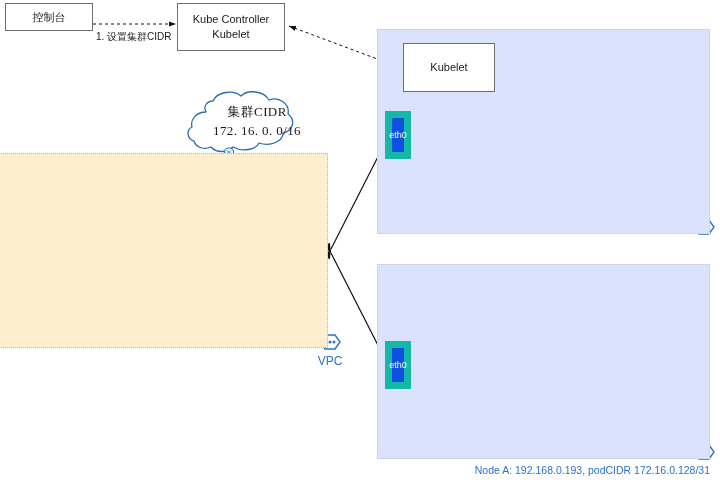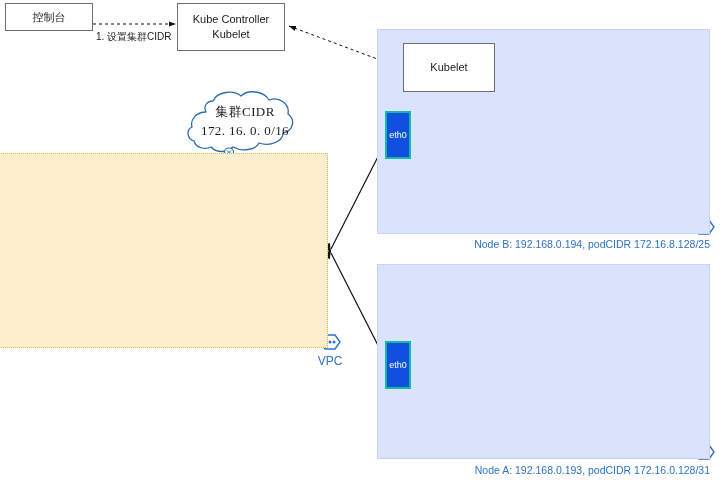--- a/index.html
+++ b/index.html
@@ -21,21 +21,21 @@
   
   .vpc-region{
     background:#fdeecd;border:1px dotted #e0b355;
   }
   
   .node-region{
     background:#dae3fb;border:1px dotted #b7c6f2;
   }
   
   .eth0{
-    background:#1050e0;border:2px solid #14b8a6;
+    background:#1050e0;border:7px solid #14b8a6;
     color:#ffffff;font-size:9px;
     display:flex;align-items:center;justify-content:center;
   }
   
   .arrow-label{
     color:#1a1a1a;font-size:10px;line-height:1.35;white-space:pre-line;
   }
   .node-caption{
     color:#2c72c7;font-size:10.5px;white-space:nowrap;text-align:right;
   }
@@ -109,21 +109,20 @@
       <circle cx="6" cy="0" r="1.5" fill="#2c72c7"></circle>
       <circle cx="10" cy="0" r="1.5" fill="#2c72c7"></circle>
       <circle cx="14" cy="0" r="1.5" fill="#2c72c7"></circle>
     </g>
   </svg>
 
   <div class="abs vpc-region" style="left:-6px;top:153px;width:334px;height:195px;"></div>
   <div class="abs vpc-caption" style="left:300px;top:354px;width:60px;">VPC</div>
 
   <div class="abs node-region" style="left:377px;top:29px;width:333px;height:205px;"></div>
-  <div class="abs node-caption" style="left:410px;top:238px;width:300px;">Node B: 192.168.0.194, podCIDR 172.16.8.128/25</div>
 
   <div class="abs node-region" style="left:377px;top:264px;width:333px;height:195px;"></div>
   <div class="abs node-caption" style="left:410px;top:464px;width:300px;">Node A: 192.168.0.193, podCIDR 172.16.0.128/31</div>
 
   <div class="abs wbox" style="left:5px;top:3px;width:88px;height:28px;">
     <span>控制台</span>
   </div>
 
   <div class="abs wbox" style="left:177px;top:3px;width:108px;height:48px;white-space:pre-line;">
     <span>Kube Controller
@@ -138,18 +137,18 @@
     <span>eth0</span>
   </div>
 
   <div class="abs eth0" style="left:385px;top:341px;width:26px;height:48px;">
     <span>eth0</span>
   </div>
 
   <div class="abs arrow-label" style="left:96px;top:30px;width:95px;">1. 设置集群CIDR</div>
 
 
-  <div class="cloud-text" style="left:200px;top:103px;width:90px;text-align:center;">
+  <div class="cloud-text" style="left:212px;top:103px;width:90px;text-align:center;">
     <div>集群CIDR</div>
     <div>172. 16. 0. 0/16</div>
   </div>
 
 </div>
 
 </body></html>

